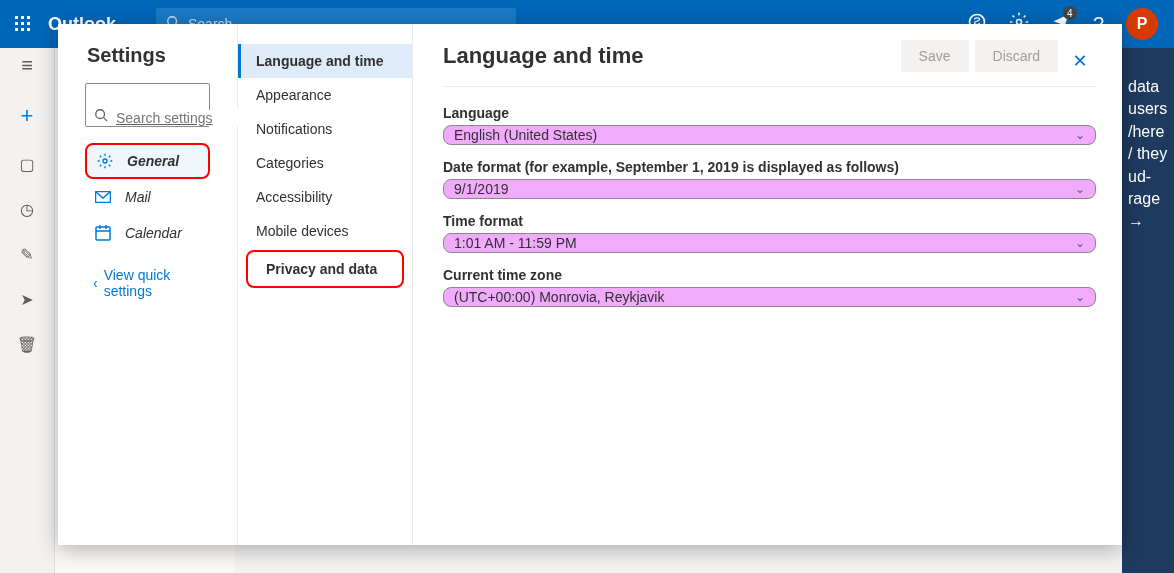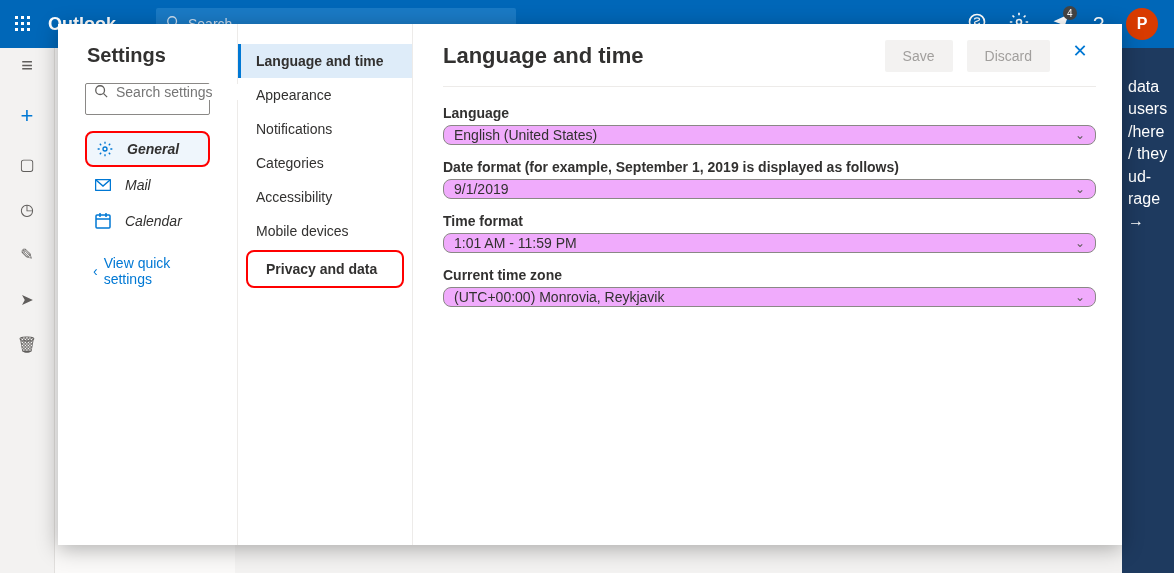--- a/index.html
+++ b/index.html
@@ -120,24 +120,25 @@
     .col1 {
       width: 180px;
       border-right: 1px solid #edebe9;
       padding: 20px 27px 10px;
       display: flex;
       flex-direction: column;
     }
     .settings-title { font-size: 20px; font-weight: 600; color: #323130; margin-bottom: 16px; padding-left:2px;}
     .settings-search {
       border: 1px solid #8a8886;
-      height: 32px; border-radius: 2px;
-      display:flex; align-items:flex-start; padding: 0 8px;
+      height: 44px; border-radius: 2px;
+      display:flex; align-items:flex-end; padding: 0 8px;
       margin-bottom: 16px;
       color: #605e5c;
+      text-decoration: underline;
     }
     .settings-search input {
       border: none; outline: none;
       flex:1; margin-left:8px; font-size: 14px;
     }
     .navitem {
       display: flex; align-items: center;
       height: 36px; padding: 0 8px;
       font-size: 14px; color: #323130;
       cursor: pointer; border-radius: 2px; font-style: italic;
@@ -172,21 +173,21 @@
       padding: 16px 26px 20px 30px;
       position: relative;
     }
     .panel-head {
       display: flex; align-items: center;
       border-bottom: 1px solid #edebe9;
       padding-bottom: 14px;
       margin-bottom: 18px;
     }
     .panel-title { font-size: 22px; font-weight: 600; color: #323130; }
-    .head-actions { margin-left: auto; display:flex; gap: 14px; align-items:flex-start;}
+    .head-actions { margin-left: auto; display:flex; gap: 6px; align-items:flex-end;}
     .btn {
       border: none; background: #f3f2f1; color: #a19f9d;
       height: 32px; padding: 0 18px; font-size: 14px;
       cursor: pointer; border-radius: 2px;
     }
     .closebtn {
       color: #0078d4; font-size: 18px; cursor: pointer;
       width: 32px; text-align: center;
     }
     .field { margin-bottom: 14px; }

